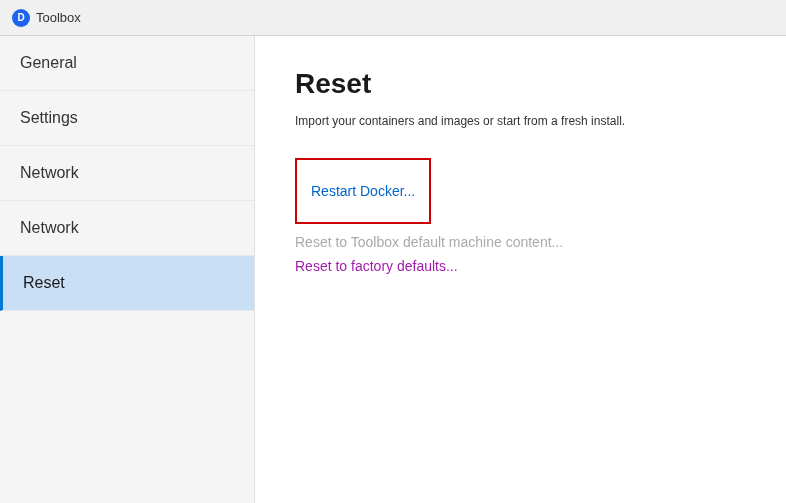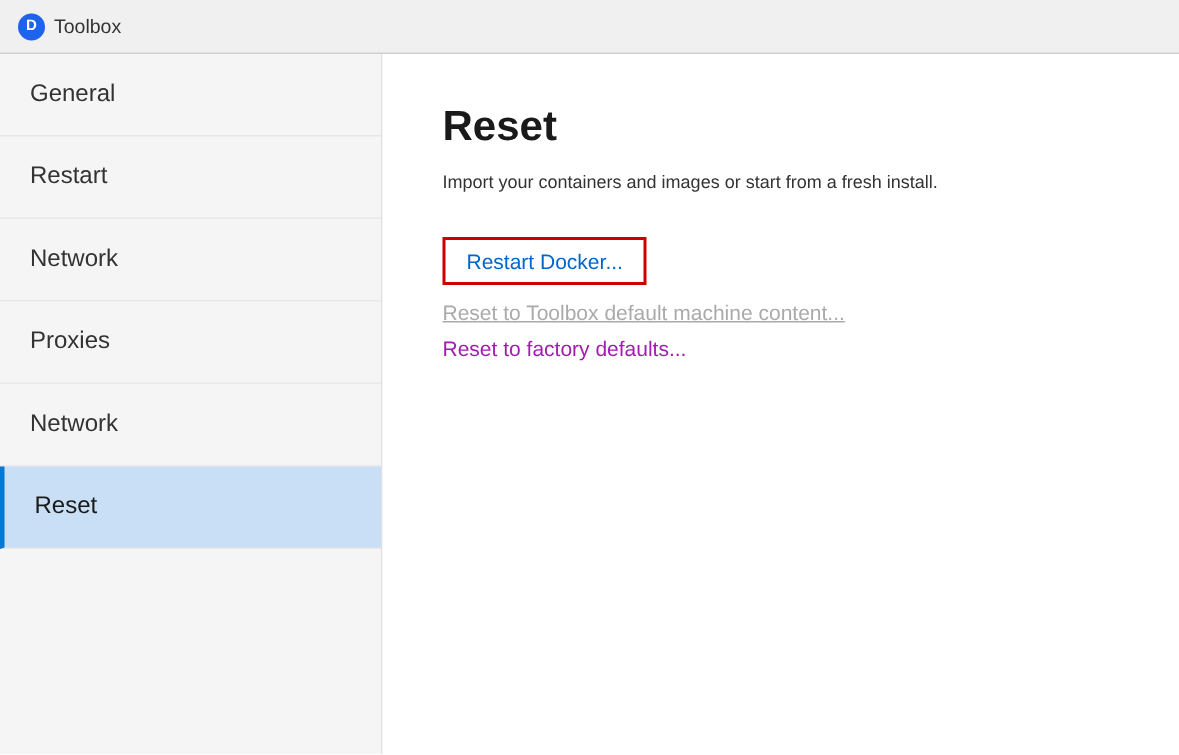--- a/index.html
+++ b/index.html
@@ -80,36 +80,35 @@
     .page-description {
       font-size: 12px;
       color: #333;
       margin-bottom: 28px;
       line-height: 1.5;
       max-width: 400px;
     }
 
     .restart-docker-btn {
       display: inline-block;
-      padding: 6px 14px;
+      padding: 23px 14px;
       font-size: 14px;
       color: #0066cc;
       background: #ffffff;
       border: 2px solid #cc0000;
       cursor: pointer;
       margin-bottom: 10px;
       text-decoration: none;
     }
 
     .action-link {
       display: block;
       font-size: 14px;
       margin-bottom: 8px;
       cursor: pointer;
-      text-decoration: underline;
     }
 
     .action-link.disabled {
       color: #aaa;
       cursor: default;
     }
 
     .action-link.enabled {
       color: #a21caf;
       text-decoration: none;
@@ -135,23 +134,22 @@
 <div class="title-bar">
   <div class="docker-icon">D</div>
   <span style="width:6px;"></span>
   <span class="title-bar-text">Toolbox</span>
 </div>
 
 <div class="app-body">
   <div class="sidebar">
 
   <div class="sidebar-item">General</div>
-      <div class="sidebar-item">Restart</div>
+      <div class="sidebar-item">Settings</div>
       <div class="sidebar-item">Network</div>
-      <div class="sidebar-item">Proxies</div>
       <div class="sidebar-item">Network</div>
       <div class="sidebar-item active">Reset</div>
     </div>
   <div class="main-content">
     <h1 class="page-title">Reset</h1>
     <p class="page-description">Import your containers and images or start from a fresh install.</p>
 
     <button class="restart-docker-btn">Restart Docker...</button>
 
     <br>

